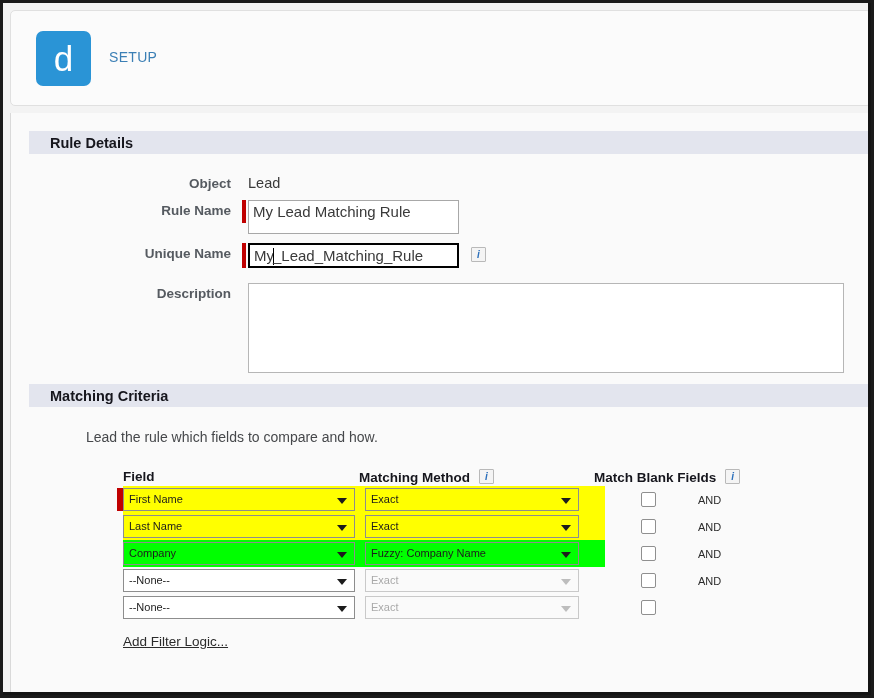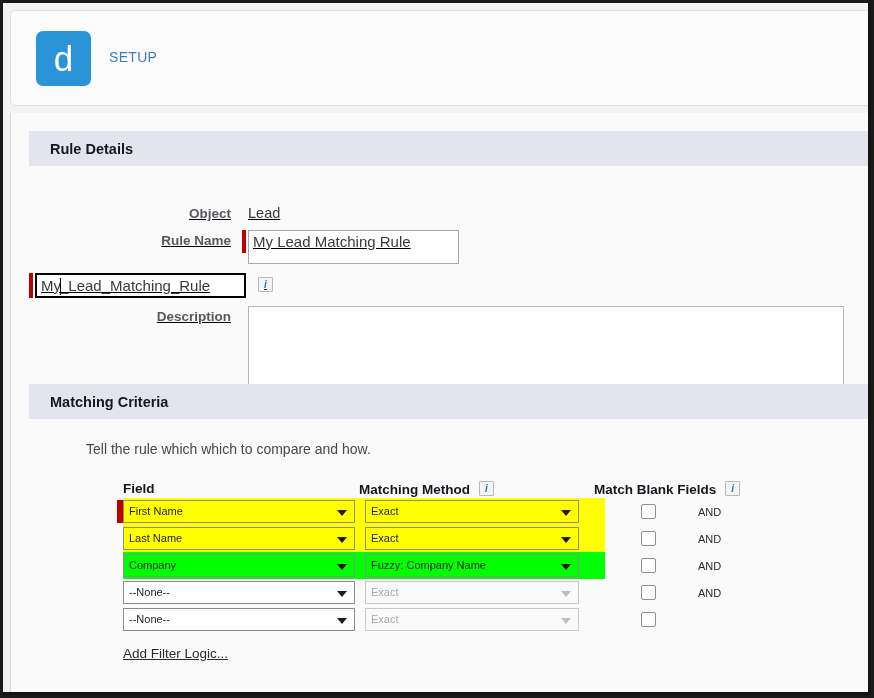--- a/index.html
+++ b/index.html
@@ -65,21 +65,21 @@
     left: 7px; top: 110px;
     width: 862px; bottom: 0;
     background: #fafafa;
     border-left: 1px solid #d9d9d9;
     overflow: hidden;
   }
   .panel { position: absolute; left: 18px; right: 0; }
 
   .section-bar {
     background: #e3e5ee;
-    height: 35px;
+    height: 23px;
     display: flex;
     align-items: center;
     padding-left: 21px;
     font-size: 14.5px;
     font-weight: bold;
     color: #16161d;
   }
 
   
   .form-row {
@@ -261,54 +261,55 @@
     </div>
   </div>
 
   <div class="content">
     <div class="panel" style="top:18px;">
 
       <div class="section-bar">
         <span>Rule Details</span>
       </div>
 
-      <div style="padding-top:28px;text-decoration:underline;">
+      <div style="padding-top:10px;">
 
         <div class="form-row">
           <div class="form-label">Object</div>
           <div class="static-value" style="margin-left:6px;">Lead</div>
         </div>
 
         <div class="form-row">
           <div class="form-label">Rule Name</div>
           <div class="req-bar"></div>
           <div class="text-input">My Lead Matching Rule</div>
         </div>
 
         <div class="form-row">
+          <div class="form-label">Unique Name</div>
           <div class="req-bar tall"></div>
           <div class="text-input focused"><span>My</span><span class="caret"></span><span>_Lead_Matching_Rule</span></div>
           <span class="info-icon" style="margin-left:12px;margin-top:4px;">i</span>
         </div>
 
-        <div class="form-row" style="margin-top:8px;">
+        <div class="form-row" style="margin-top:15px;">
           <div class="form-label">Description</div>
           <div class="textarea" style="margin-left:6px;"></div>
         </div>
 
       </div>
     </div>
 
     <div class="panel" style="top:271px;">
 
       <div class="section-bar">
         <span>Matching Criteria</span>
       </div>
 
-      <div class="helper-text">Tell the rule which which to compare and how.</div>
+      <div class="helper-text">Lead the rule which fields to compare and how.</div>
 
       <div class="criteria">
 
         <div class="crit-head">
           <div class="col-field" style="padding-left:6px;">Field</div>
           <div class="col-method">
             <span>Matching Method</span>
             <span class="info-icon" style="margin-left:5px;">i</span>
           </div>
           <div class="col-blank">

